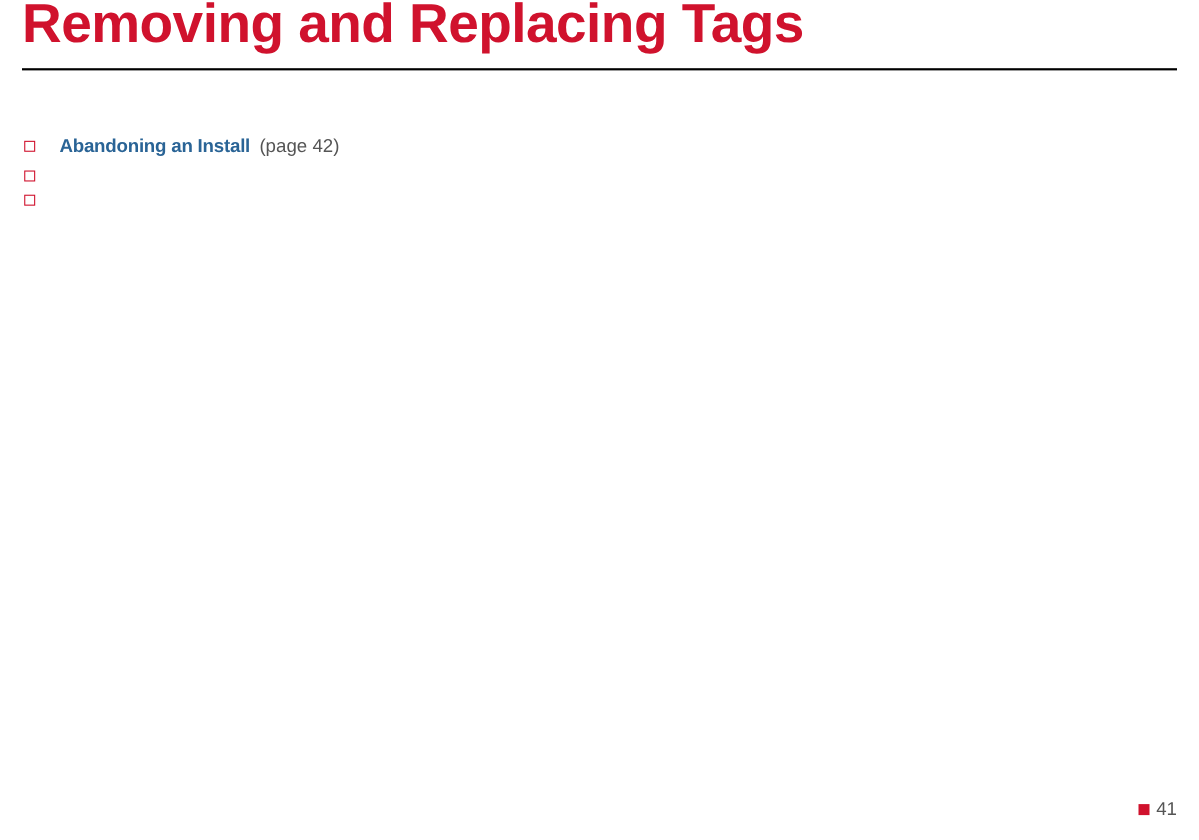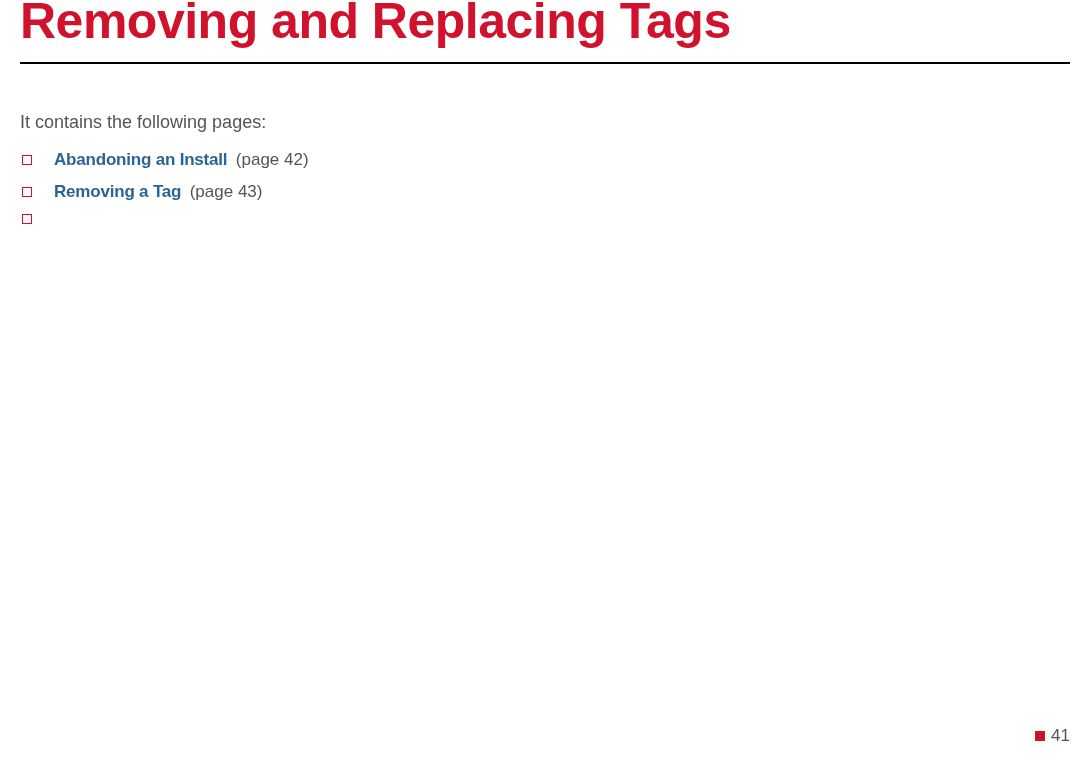--- a/index.html
+++ b/index.html
@@ -88,37 +88,32 @@
     }
   </style>
 </head>
 <body>
 
 <h1 class="title">Removing and Replacing Tags</h1>
 <hr class="title-rule">
 
 <p class="intro">
   <br>
-  <span>It contains the following pages:</span>
 </p>
 
 <ul class="toc-list">
   <li class="toc-item">
     <span class="bullet"></span>
     <span>
       <span class="link-text">Abandoning an Install</span>
       <span class="page-ref">(page 42)</span>
     </span>
   </li>
   <li class="toc-item">
     <span class="bullet"></span>
-    <span>
-      <span class="link-text">Removing a Tag</span>
-      <span class="page-ref">(page 43)</span>
-    </span>
   </li>
   <li class="toc-item">
     <span class="bullet"></span>
   </li>
 </ul>
 
 <div class="footer">
   <span class="footer-bullet"></span>
   <span class="page-num">41</span>
 </div>

